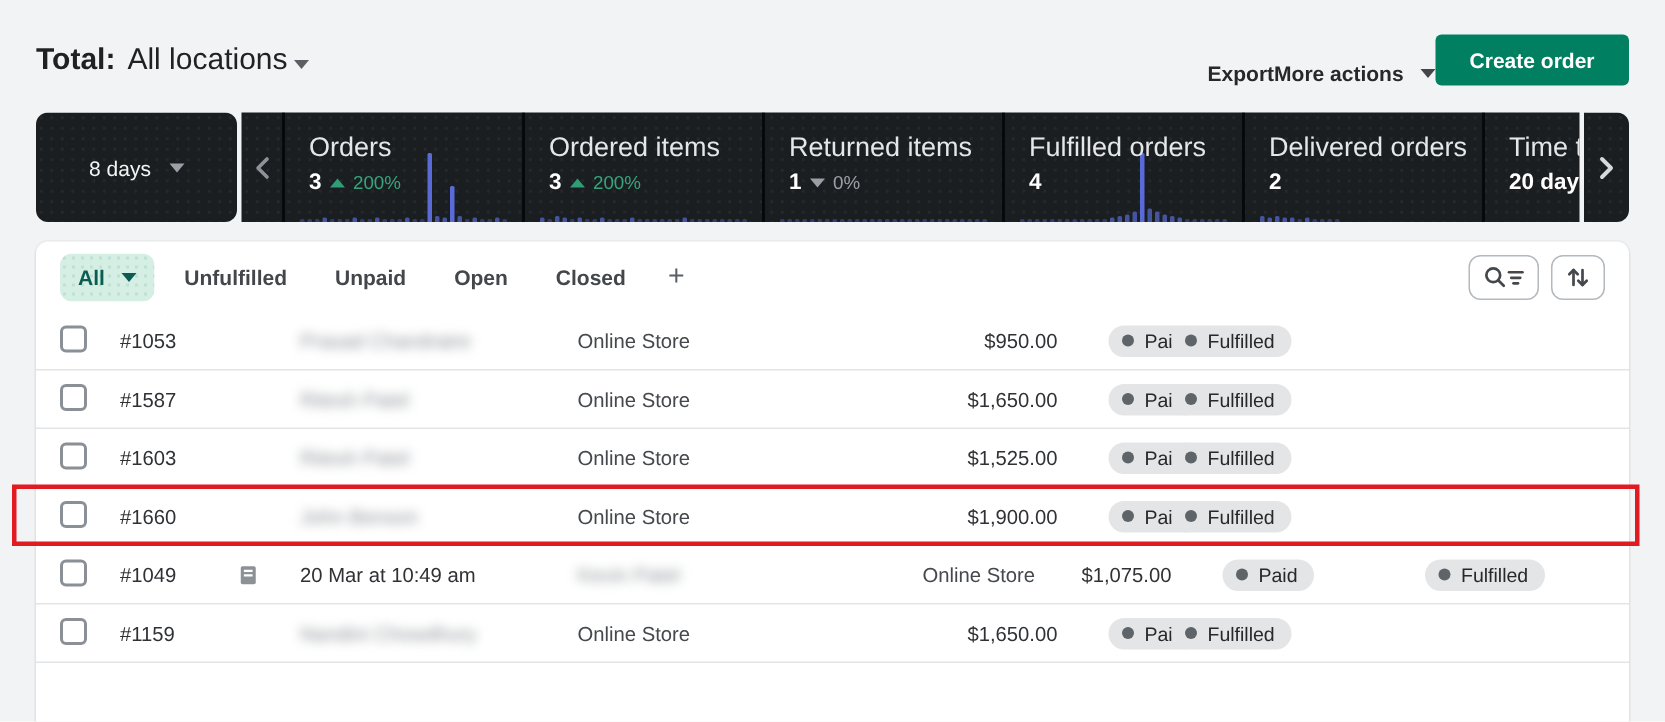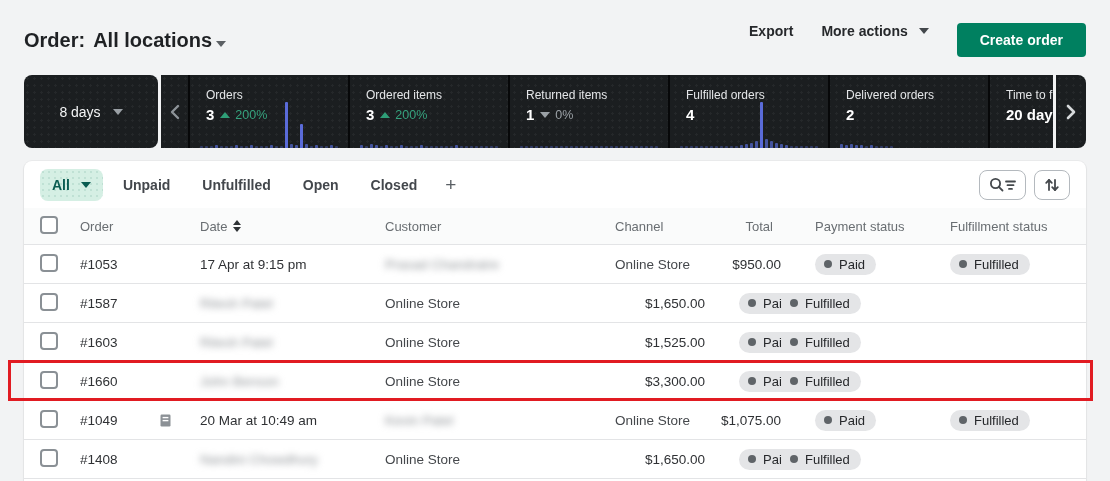--- a/index.html
+++ b/index.html
@@ -11,23 +11,23 @@
     position:relative;
   }
   .page { position:absolute; inset:0; }
 
   
   .top-header {
     position:absolute; left:24px; right:24px; top:22px; height:36px;
     display:flex; align-items:center;
   }
   .page-title { font-size:20px; font-weight:700; color:#1f2124; display:flex; align-items:center; gap:8px; }
-  .page-title .loc { font-weight:700; }
+  .page-title .loc { font-weight:400; }
   .caret { width:0; height:0; border-left:5px solid transparent; border-right:5px solid transparent; border-top:6px solid #5c6064; display:inline-block; margin-left:4px; }
-  .header-actions { margin-left:auto; display:flex; align-items:flex-start; gap:28px; }
+  .header-actions { margin-left:auto; display:flex; align-items:flex-end; }
   .text-btn { font-size:14px; font-weight:600; color:#26282b; background:none; border:none; cursor:pointer; display:flex; align-items:center; gap:7px; font-family:inherit; }
   .text-btn .caret { border-top-color:#43474b; }
   .primary-btn {
     background:#008060; color:#fff; font-size:14px; font-weight:600;
     border:none; border-radius:4px; padding:9px 23px; cursor:pointer; font-family:inherit;
   }
 
   
   .stats-bar {
     position:absolute; left:24px; right:24px; top:75px; height:73px;
@@ -47,21 +47,21 @@
   .range-box .caret { border-top-color:#9aa0a5; }
   .stats-strip { flex:1; display:flex; overflow:hidden; min-width:0; }
   .stat-nav-left {
     width:27px; flex:none; display:flex; align-items:center; justify-content:center; cursor:pointer;
   }
   .stat-card {
     width:160px; flex:none; position:relative; overflow:hidden;
     border-left:2px solid #070809; padding:13px 0 0 16px; cursor:pointer;
   }
   .stat-card.flexible { flex:1; min-width:0; width:auto; }
-  .stat-label { font-size:12px; color:#e4e6e8; white-space:nowrap; position:relative; z-index:2; }
+  .stat-label { font-size:18px; color:#e4e6e8; white-space:nowrap; position:relative; z-index:2; }
   .stat-value-row { display:flex; align-items:center; gap:6px; margin-top:4px; position:relative; z-index:2; }
   .stat-value { font-size:15px; font-weight:700; color:#fff; white-space:nowrap; }
   .stat-delta { display:flex; align-items:center; gap:5px; font-size:12.5px; }
   .stat-delta.up { color:#35a37e; }
   .stat-delta.down { color:#9aa0a5; }
   .stat-delta::before { content:''; width:0; height:0; border-left:5px solid transparent; border-right:5px solid transparent; }
   .stat-delta.up::before { border-bottom:6px solid #2f9e77; }
   .stat-delta.down::before { border-top:6px solid #9aa0a5; }
   .sparkline {
     position:absolute; left:10px; right:4px; bottom:0; height:48px;
@@ -146,21 +146,21 @@
     border:3px solid #e11b22; pointer-events:none; z-index:5;
   }
 </style>
 </head>
 <body>
 
 <div class="page">
 
   <div class="top-header">
     <div class="page-title">
-      <span>Order:</span>
+      <span>Total:</span>
       <span class="loc">
         <span>All locations</span><span class="caret"></span>
       </span>
     </div>
     <div class="header-actions">
       <button class="text-btn">Export</button>
       <button class="text-btn">
         <span>More actions</span>
         <span class="caret"></span>
       </button>
@@ -390,25 +390,25 @@
 
   <div class="table-card">
 
     <div class="tabs-row">
       <span id="tabs-mount" style="display:flex; align-items:center; gap:8px;">
           <button class="tab active">
     <span>All</span>
     <span class="caret"></span>
   </button>
           <button class="tab">
-    <span>Unpaid</span>
+    <span>Unfulfilled</span>
 
   </button>
           <button class="tab">
-    <span>Unfulfilled</span>
+    <span>Unpaid</span>
 
   </button>
           <button class="tab">
     <span>Open</span>
 
   </button>
           <button class="tab">
     <span>Closed</span>
 
   </button>
@@ -428,45 +428,28 @@
           <svg width="16" height="16" viewBox="0 0 16 16">
             <line x1="5" y1="3" x2="5" y2="13" stroke="#44484c" stroke-width="1.8" stroke-linecap="round"></line>
             <polyline points="2.2,5.8 5,3 7.8,5.8" fill="none" stroke="#44484c" stroke-width="1.8" stroke-linecap="round" stroke-linejoin="round"></polyline>
             <line x1="11" y1="3" x2="11" y2="13" stroke="#44484c" stroke-width="1.8" stroke-linecap="round"></line>
             <polyline points="8.2,10.2 11,13 13.8,10.2" fill="none" stroke="#44484c" stroke-width="1.8" stroke-linecap="round" stroke-linejoin="round"></polyline>
           </svg>
         </button>
       </div>
     </div>
 
-    <div class="grid-row thead">
-      <div class="cell cb-cell"><span class="checkbox"></span></div>
-      <div class="cell">Order</div>
-      <div class="cell date-head">
-        <span>Date</span>
-        <span class="sort-glyph">
-            <b class="u"></b>
-            <b class="d"></b>
-          </span>
-      </div>
-      <div class="cell">Customer</div>
-      <div class="cell">Channel</div>
-      <div class="cell right">Total</div>
-      <div class="cell pay-cell">Payment status</div>
-      <div class="cell">Fulfillment status</div>
-    </div>
 
     <div id="rows-mount">
         <div class="grid-row trow">
     <div class="cell cb-cell"><span class="checkbox"></span></div>
     <div class="cell order-num">
       <span>#1053</span>
 
     </div>
-    <div class="cell c-date">17 Apr at 9:15 pm</div>
     <div class="cell"><span class="c-customer">Prasad Chandratre</span></div>
     <div class="cell c-channel">Online Store</div>
     <div class="cell right c-total">$950.00</div>
     <div class="cell pay-cell">
       <span class="badge">
         <span class="dot"></span>
         <span>Paid</span>
       </span>
     </div>
     <div class="cell">
@@ -524,21 +507,21 @@
 
   </div>
         <div class="grid-row trow">
     <div class="cell cb-cell"><span class="checkbox"></span></div>
     <div class="cell order-num">
       <span>#1660</span>
 
     </div>
     <div class="cell"><span class="c-customer">John Benson</span></div>
     <div class="cell c-channel">Online Store</div>
-    <div class="cell right c-total">$3,300.00</div>
+    <div class="cell right c-total">$1,900.00</div>
     <div class="cell pay-cell">
       <span class="badge">
         <span class="dot"></span>
         <span>Paid</span>
       </span>
     </div>
     <div class="cell">
       <span class="badge">
         <span class="dot"></span>
         <span>Fulfilled</span>
@@ -572,21 +555,21 @@
       <span class="badge">
         <span class="dot"></span>
         <span>Fulfilled</span>
       </span>
     </div>
 
   </div>
         <div class="grid-row trow">
     <div class="cell cb-cell"><span class="checkbox"></span></div>
     <div class="cell order-num">
-      <span>#1408</span>
+      <span>#1159</span>
 
     </div>
     <div class="cell"><span class="c-customer">Nandini Chowdhury</span></div>
     <div class="cell c-channel">Online Store</div>
     <div class="cell right c-total">$1,650.00</div>
     <div class="cell pay-cell">
       <span class="badge">
         <span class="dot"></span>
         <span>Paid</span>
       </span>

